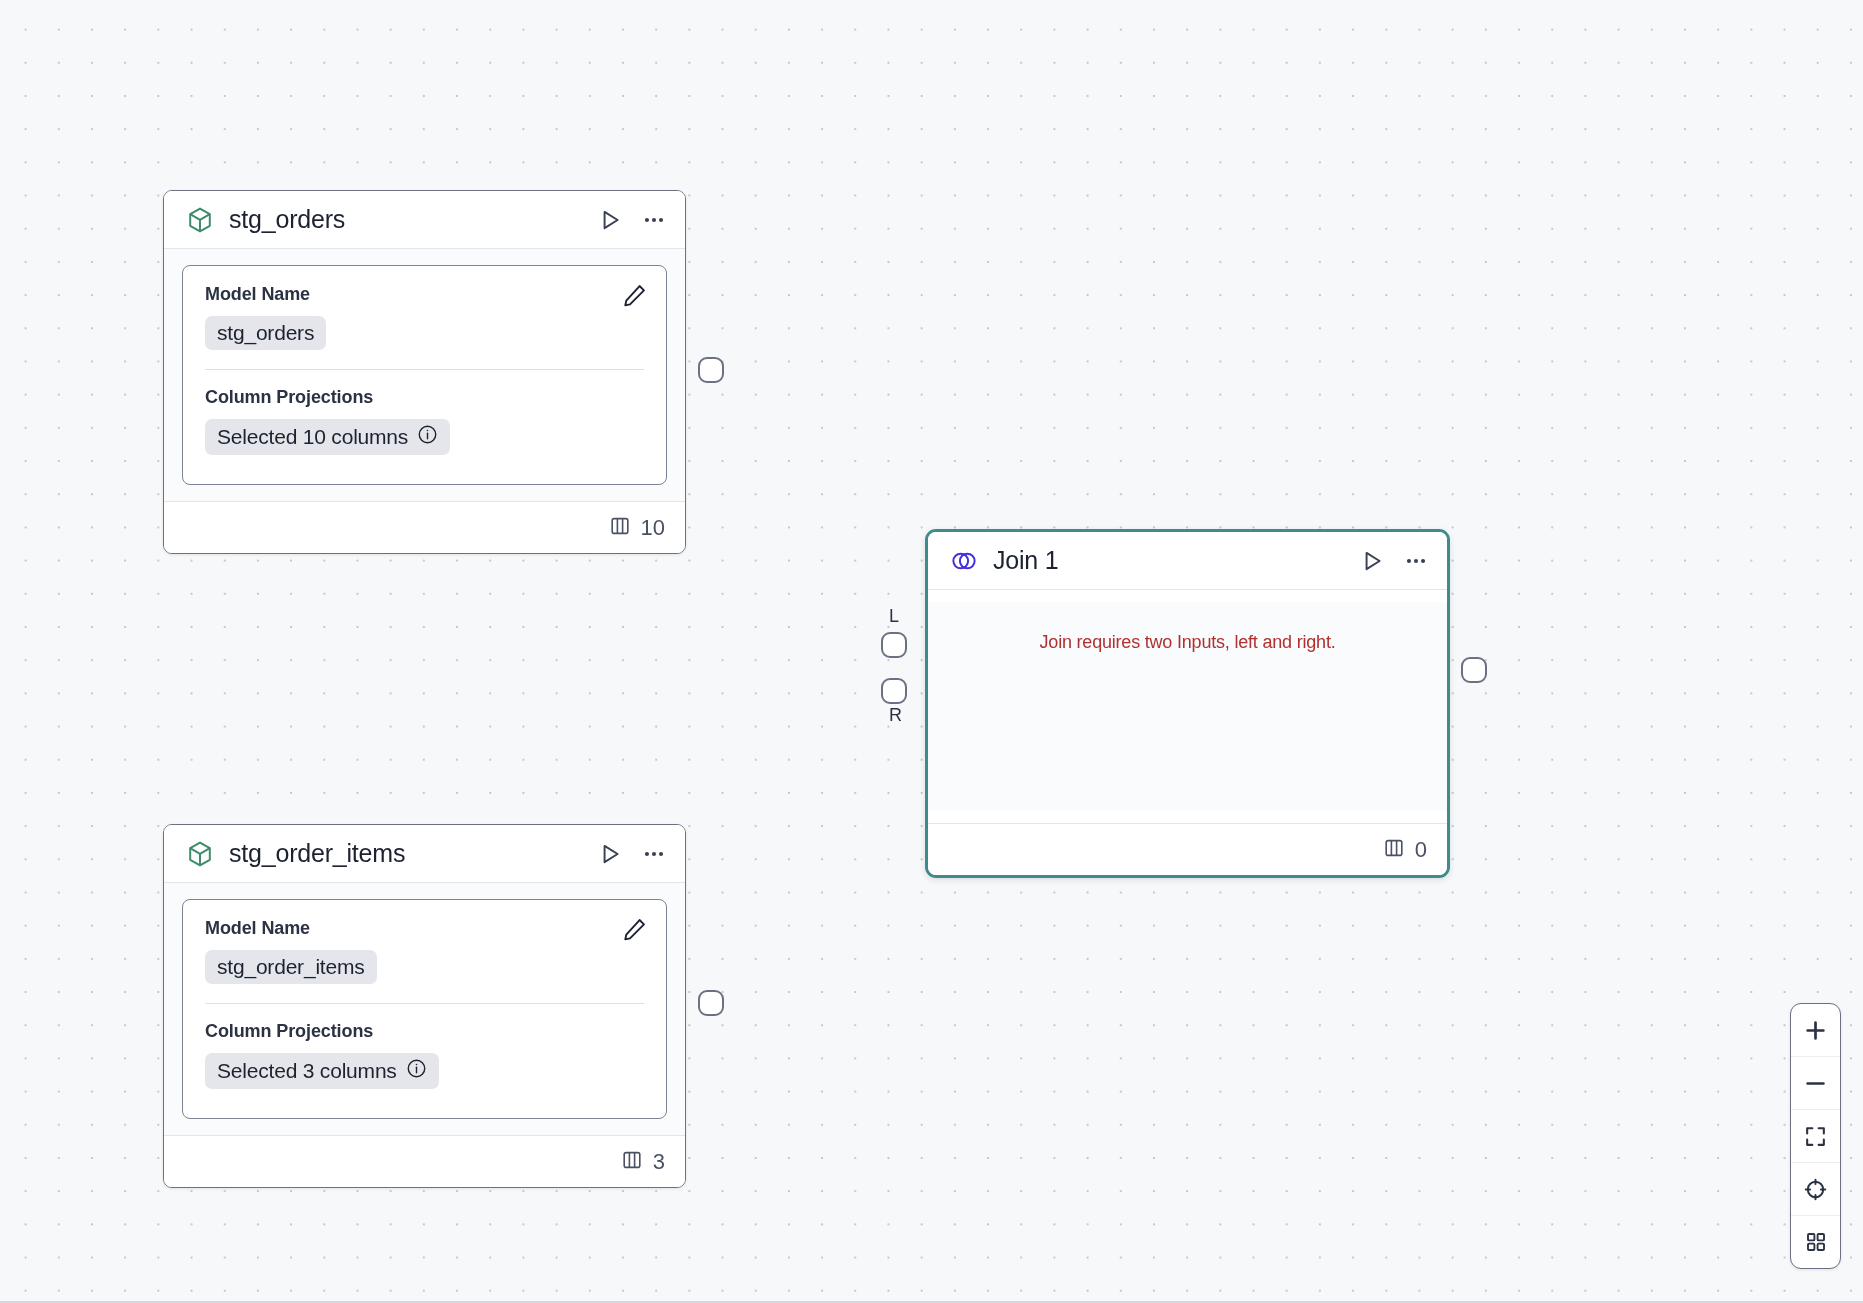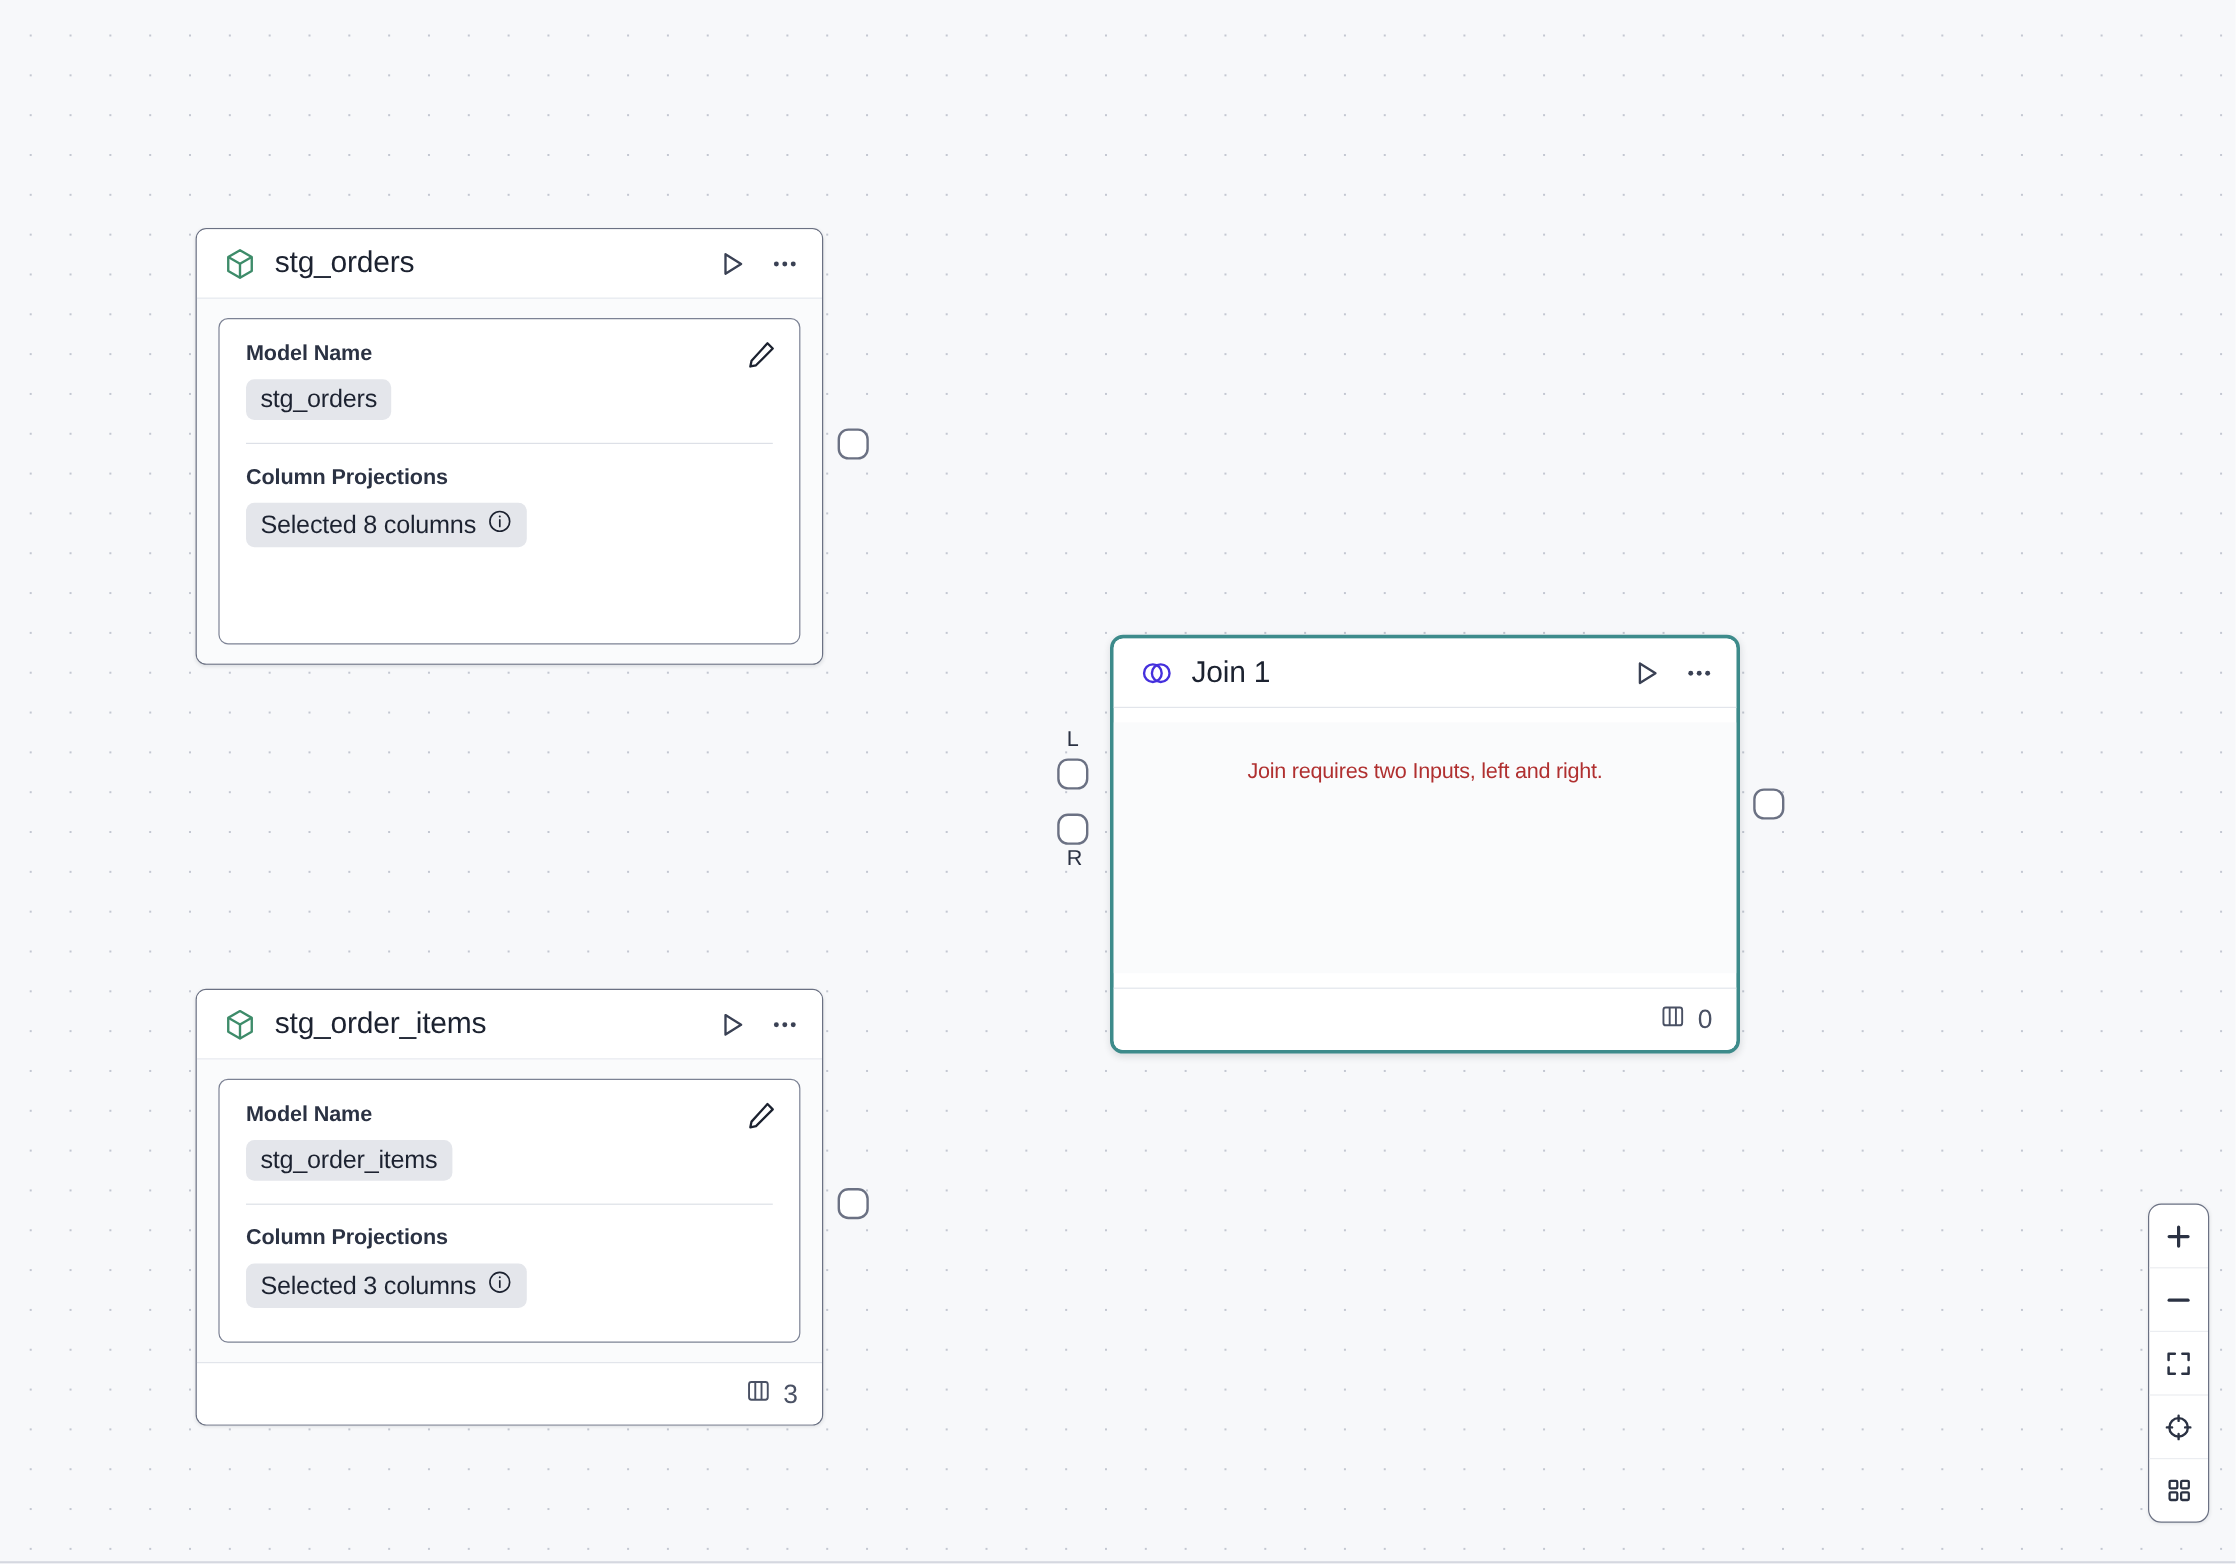--- a/index.html
+++ b/index.html
@@ -221,30 +221,39 @@
             <path d="M16.5 3.6 20.4 7.5 8 19.9 3.8 20.8 4.7 16.6z"></path>
           </svg>
         </span>
         <div class="field-label">Model Name</div>
         <div class="chip">
           <span>stg_orders</span>
         </div>
         <div class="divider"></div>
         <div class="field-label">Column Projections</div>
         <div class="chip">
-          <span>Selected 8 columns</span>
+          <span>Selected 10 columns</span>
           <span>
             <svg width="21" height="21" viewBox="0 0 24 24" fill="none" stroke="#1C2230" stroke-width="1.6">
               <circle cx="12" cy="12" r="9.4"></circle>
                 <path d="M12 10.6v6.2" stroke-linecap="round"></path>
               <circle cx="12" cy="7.4" r="0.95" fill="#1C2230" stroke="none"></circle>
             </svg>
           </span>
         </div>
       </div>
+    </div>
+    <div class="node-footer">
+      <span>
+        <svg width="24" height="24" viewBox="0 0 24 24" fill="none" stroke="#4A5164" stroke-width="1.6" stroke-linejoin="round">
+          <rect x="4.2" y="4.6" width="15.6" height="14.8" rx="2"></rect>
+          <path d="M9.4 4.6v14.8M14.6 4.6v14.8"></path>
+        </svg>
+      </span>
+      <span class="footer-count">10</span>
     </div>
   </div>
   <div class="port" style="left:698px; top:357px;"></div>
 
   <div class="node selected" style="left:925px; top:529px; width:525px; height:349px;gap:12px;">
     <div class="node-header">
       <span class="hdr-btn">
         <svg width="28" height="28" viewBox="0 0 24 24" fill="none" stroke="#4530DD" stroke-width="1.7">
           <circle cx="9.2" cy="12" r="6.3"></circle>
             <circle cx="14.8" cy="12" r="6.3"></circle>

